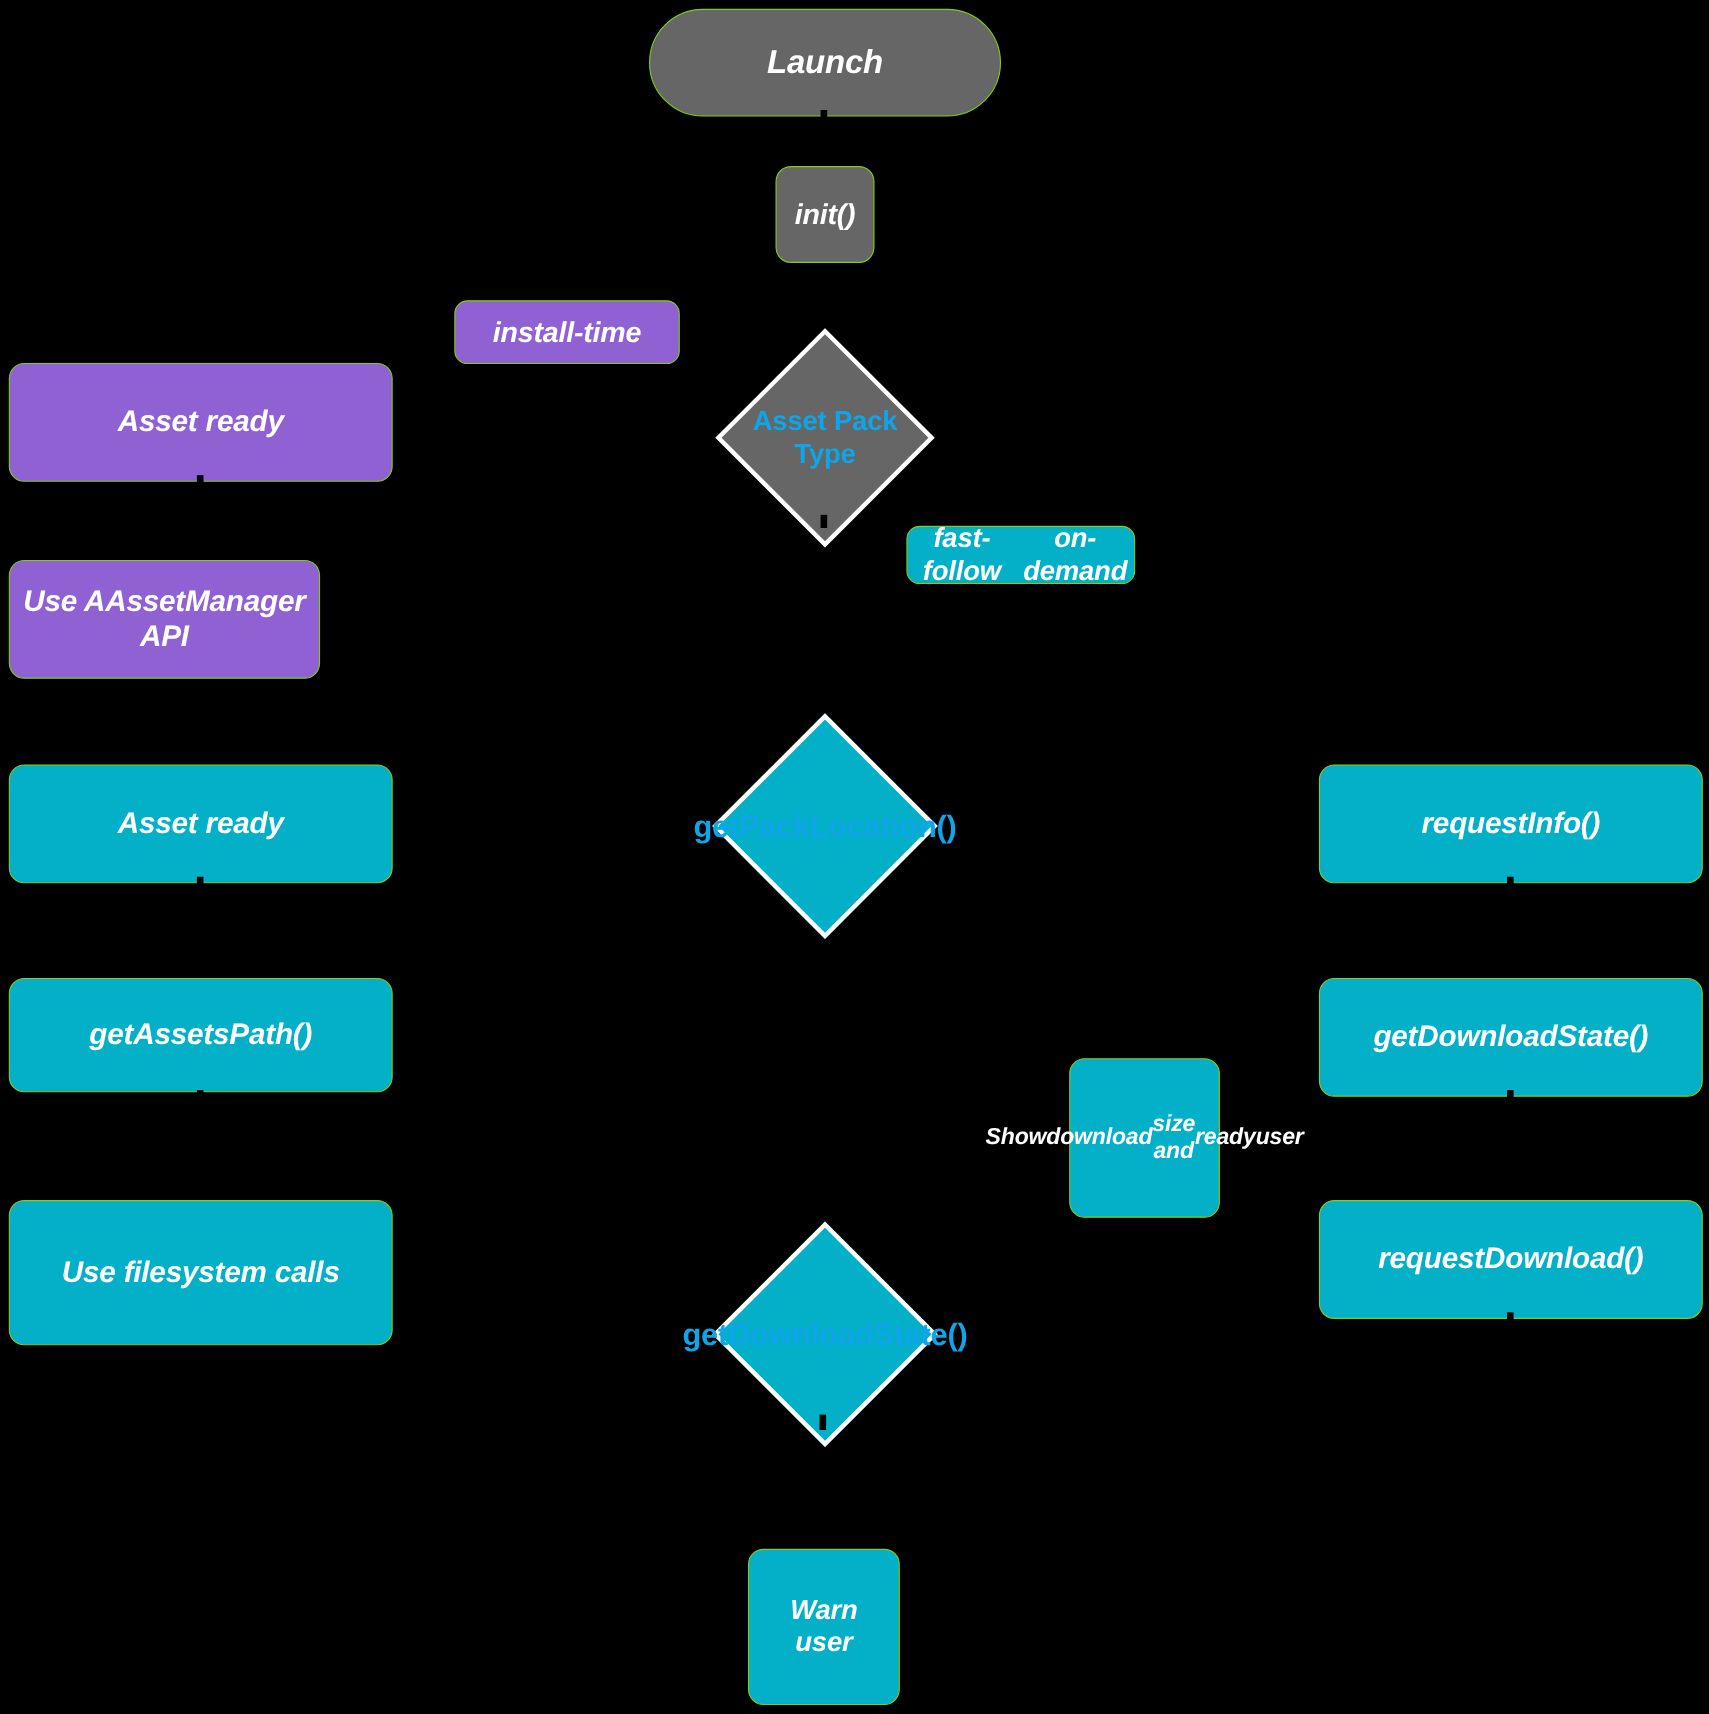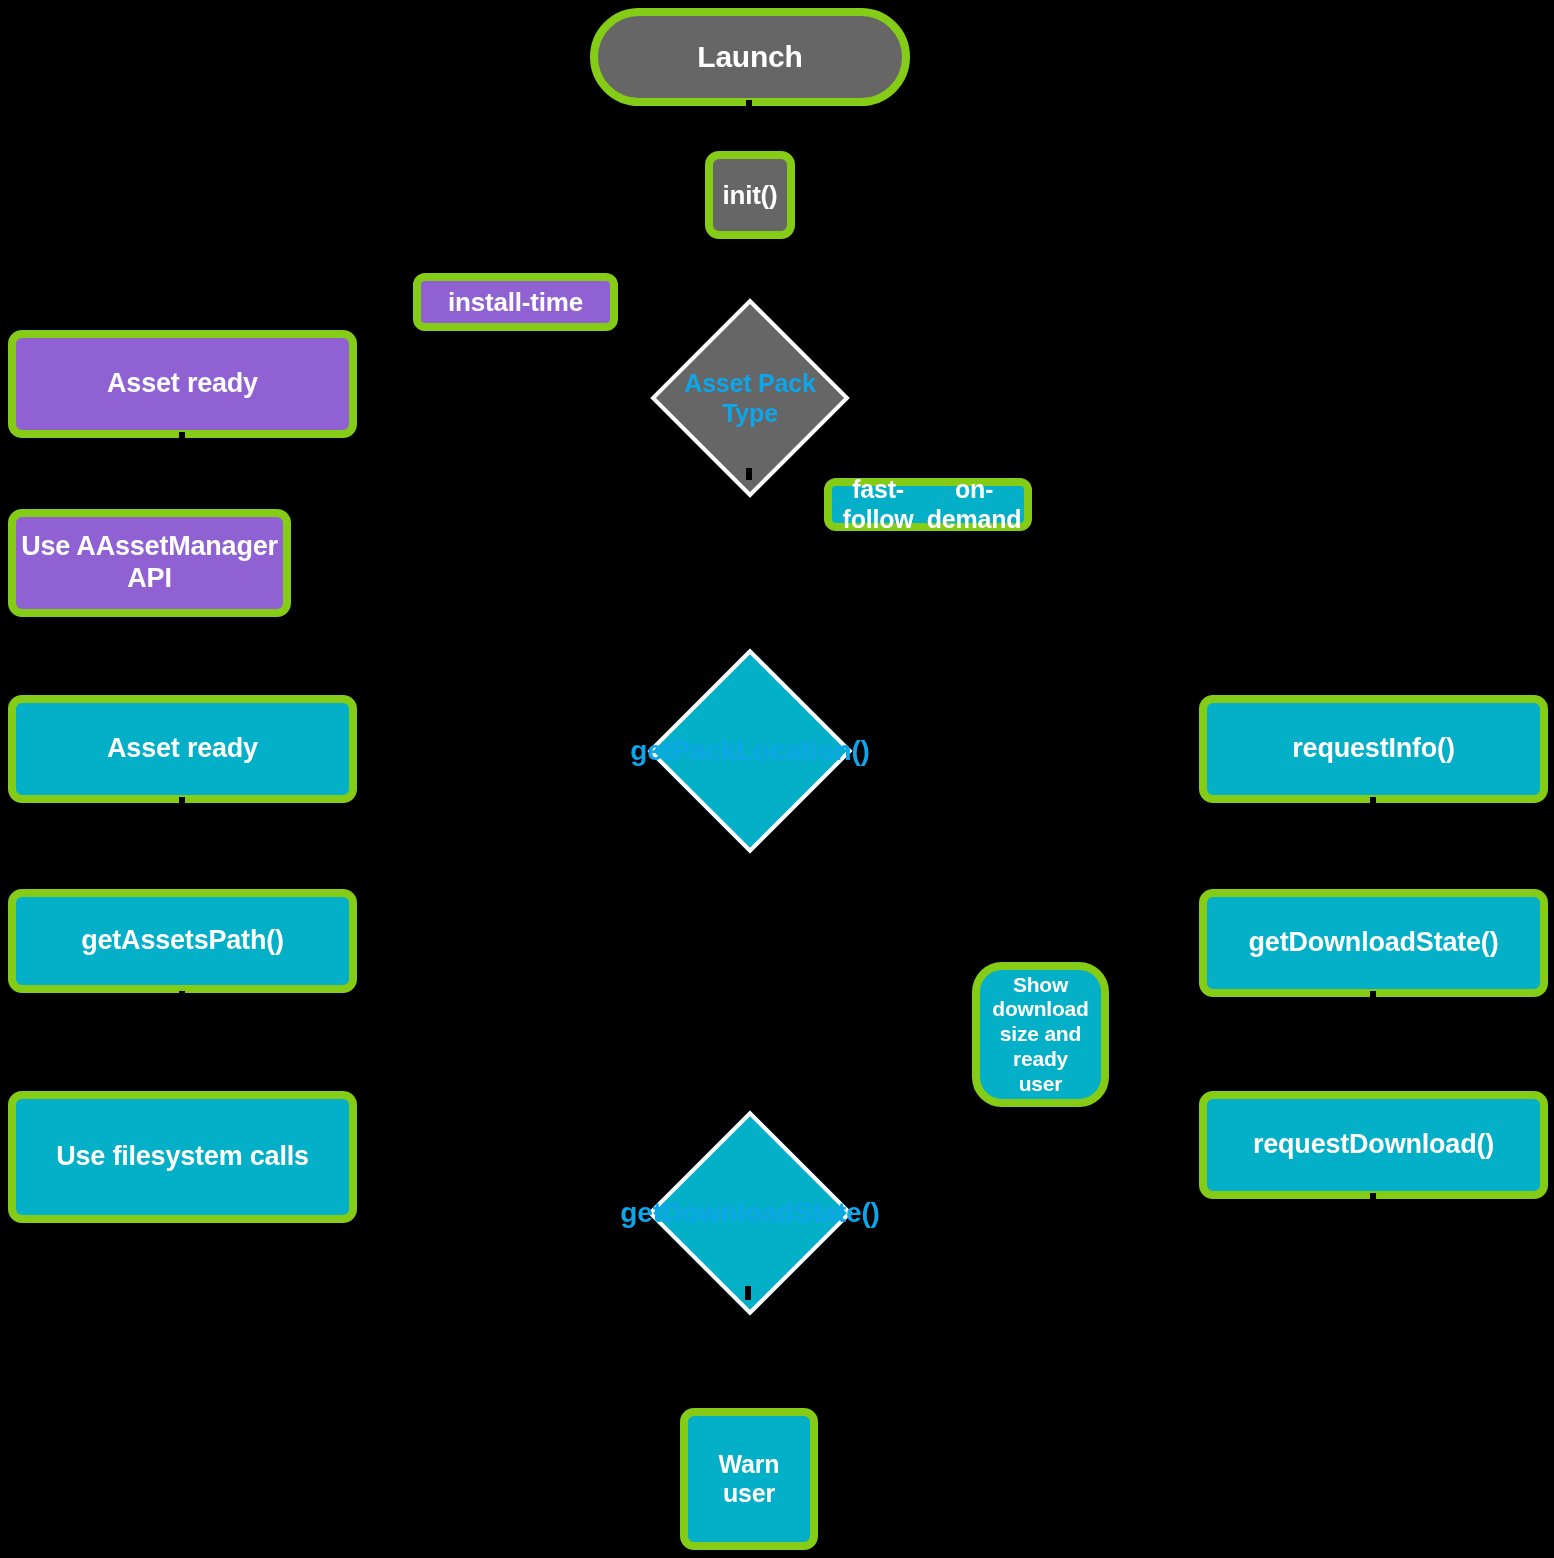--- a/index.html
+++ b/index.html
@@ -24,21 +24,22 @@
     position: absolute;
     box-sizing: border-box;
     display: flex;
     align-items: center;
     justify-content: center;
     text-align: center;
     color: #ffffff;
     font-weight: bold;
     line-height: 1.18;
     letter-spacing: -0.2px;
-    border: 8px solid #84cc16;
+    border: 1px solid #84cc16;
+    font-style: italic;
   }
 
   
   .pill      { border-radius: 52px; }
   .rounded   { border-radius: 14px; }
   .chip      { border-radius: 12px; }
   .square    { border-radius: 14px; }
 
   
   .c-gray   { background: #666666; }
@@ -154,21 +155,21 @@
   <div class="node rounded c-cyan" style="left:1199px; top:889px; width:349px; height:108px; font-size:27px;">
     <span>getDownloadState()</span>
   </div>
   <div class="notch" style="left:1370px; top:991px; width:6px; height:10px;"></div>
 
   <div class="node rounded c-cyan" style="left:1199px; top:1091px; width:349px; height:108px; font-size:27px;">
     <span>requestDownload()</span>
   </div>
   <div class="notch" style="left:1370px; top:1193px; width:6px; height:10px;"></div>
 
-  <div class="node square c-cyan" style="left:972px; top:962px; width:137px; height:145px; font-size:21px; flex-direction:column; justify-content:center;border-radius:30px;">
+  <div class="node square c-cyan" style="left:972px; top:962px; width:137px; height:145px; font-size:21px; justify-content:center;">
     <span>Show</span>
     <span>download</span>
     <span>size and</span>
     <span>ready</span>
     <span>user</span>
   </div>
 
   <div class="node square c-cyan" style="left:680px; top:1408px; width:138px; height:142px; font-size:25px; flex-direction:column; justify-content:center;">
     <span>Warn</span>
     <span>user</span>

